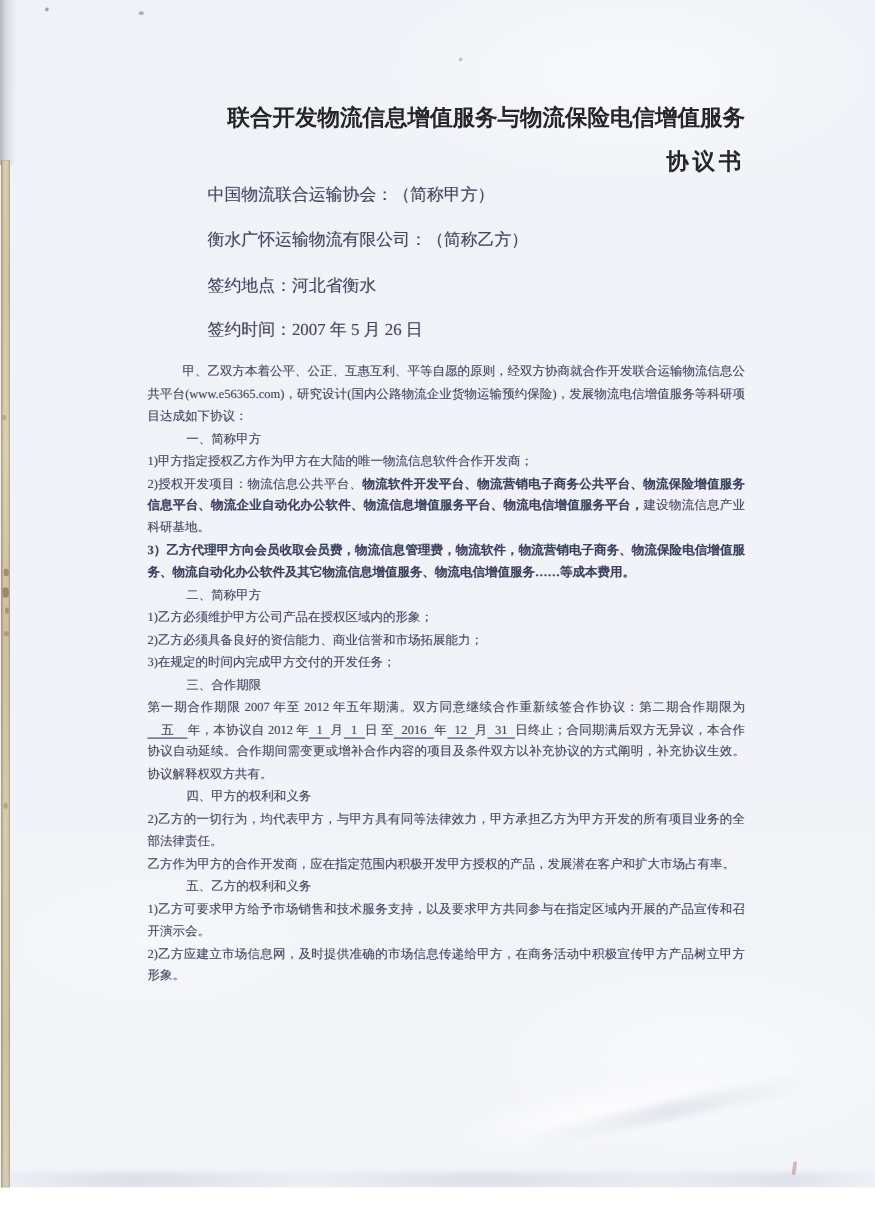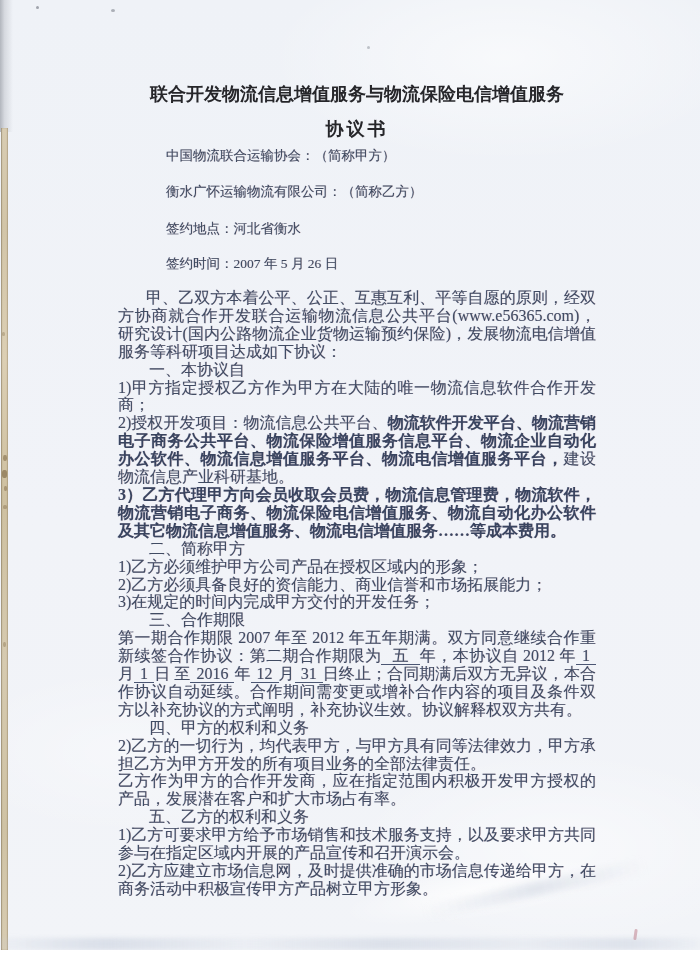--- a/index.html
+++ b/index.html
@@ -33,28 +33,28 @@
     background:linear-gradient(90deg,rgba(203,210,223,0),rgba(203,210,223,.5),rgba(203,210,223,0));}
   .bottom-white{position:absolute;left:0;bottom:0;width:100%;height:14px;background:#ffffff;}
   .speck{position:absolute;background:#7d828c;border-radius:50%;}
   .sp1{left:36px;top:6px;width:3px;height:3px;opacity:.7;}
   .sp2{left:111px;top:9px;width:4px;height:3px;opacity:.6;}
   .sp3{left:367px;top:46px;width:3px;height:3px;opacity:.45;}
   .speck-pink{position:absolute;left:634px;top:929px;width:3px;height:11px;background:rgba(192,130,142,.55);
     transform:rotate(8deg);border-radius:2px;}
   
   .content{position:absolute;left:118px;top:84px;width:478px;}
-  .t1{font-size:18px;font-weight:bold;color:#26262a;text-align:center;line-height:20px;margin:0;}
+  .t1{font-size:18px;font-weight:bold;color:#26262a;text-align:right;line-height:20px;margin:0;}
   .t2{margin-top:15px;letter-spacing:3px;}
   .pline{font-size:13.5px;line-height:19px;text-indent:32px;color:#3f4a5f;margin:16px;
     text-shadow:.5px 0 0 rgba(170,80,80,.22),-.5px 0 0 rgba(80,110,170,.22);}
   .pa{margin-top:7px;}
   .pb{margin-top:17px;}
   .mplace{margin-top:18px;}
-  .body{font-size:16px;line-height:17.9px;text-align:justify;color:#414c63;
+  .body{font-size:10px;line-height:17.9px;text-align:justify;color:#414c63;
     overflow-wrap:break-word;
     text-shadow:.5px 0 0 rgba(170,80,80,.22),-.5px 0 0 rgba(80,110,170,.22);}
   .par{margin:0;}
   .indent2{text-indent:28px;}
   .hd{text-indent:31px;}
   .b{font-weight:bold;color:#39445f;}
   .u{border-bottom:1px solid #4b5673;padding:0 6px;}
   .uw{padding:0 11px;}
 </style>
 </head>
@@ -84,21 +84,21 @@
     <p class="t1 t2">协议书</p>
 
     <p class="pline pa">中国物流联合运输协会：（简称甲方）</p>
     <p class="pline pb">衡水广怀运输物流有限公司：（简称乙方）</p>
     <p class="pline mplace">签约地点：河北省衡水</p>
     <p class="pline">签约时间：2007 年 5 月 26 日</p>
 
     <div class="body">
       <p class="par indent2">甲、乙双方本着公平、公正、互惠互利、平等自愿的原则，经双方协商就合作开发联合运输物流信息公共平台(www.e56365.com)，研究设计(国内公路物流企业货物运输预约保险)，发展物流电信增值服务等科研项目达成如下协议：</p>
 
-      <p class="par hd">一、本协议自</p>
+      <p class="par hd">一、简称甲方</p>
       <p class="par">1)甲方指定授权乙方作为甲方在大陆的唯一物流信息软件合作开发商；</p>
       <p class="par"><span>2)授权开发项目：物流信息公共平台、</span><span class="b">物流软件开发平台、物流营销电子商务公共平台、物流保险增值服务信息平台、物流企业自动化办公软件、物流信息增值服务平台、物流电信增值服务平台，</span><span>建设物流信息产业科研基地。</span></p>
       <p class="par b">3）乙方代理甲方向会员收取会员费，物流信息管理费，物流软件，物流营销电子商务、物流保险电信增值服务、物流自动化办公软件及其它物流信息增值服务、物流电信增值服务……等成本费用。</p>
 
       <p class="par hd">二、简称甲方</p>
       <p class="par">1)乙方必须维护甲方公司产品在授权区域内的形象；</p>
       <p class="par">2)乙方必须具备良好的资信能力、商业信誉和市场拓展能力；</p>
       <p class="par">3)在规定的时间内完成甲方交付的开发任务；</p>
 
       <p class="par hd">三、合作期限</p>

